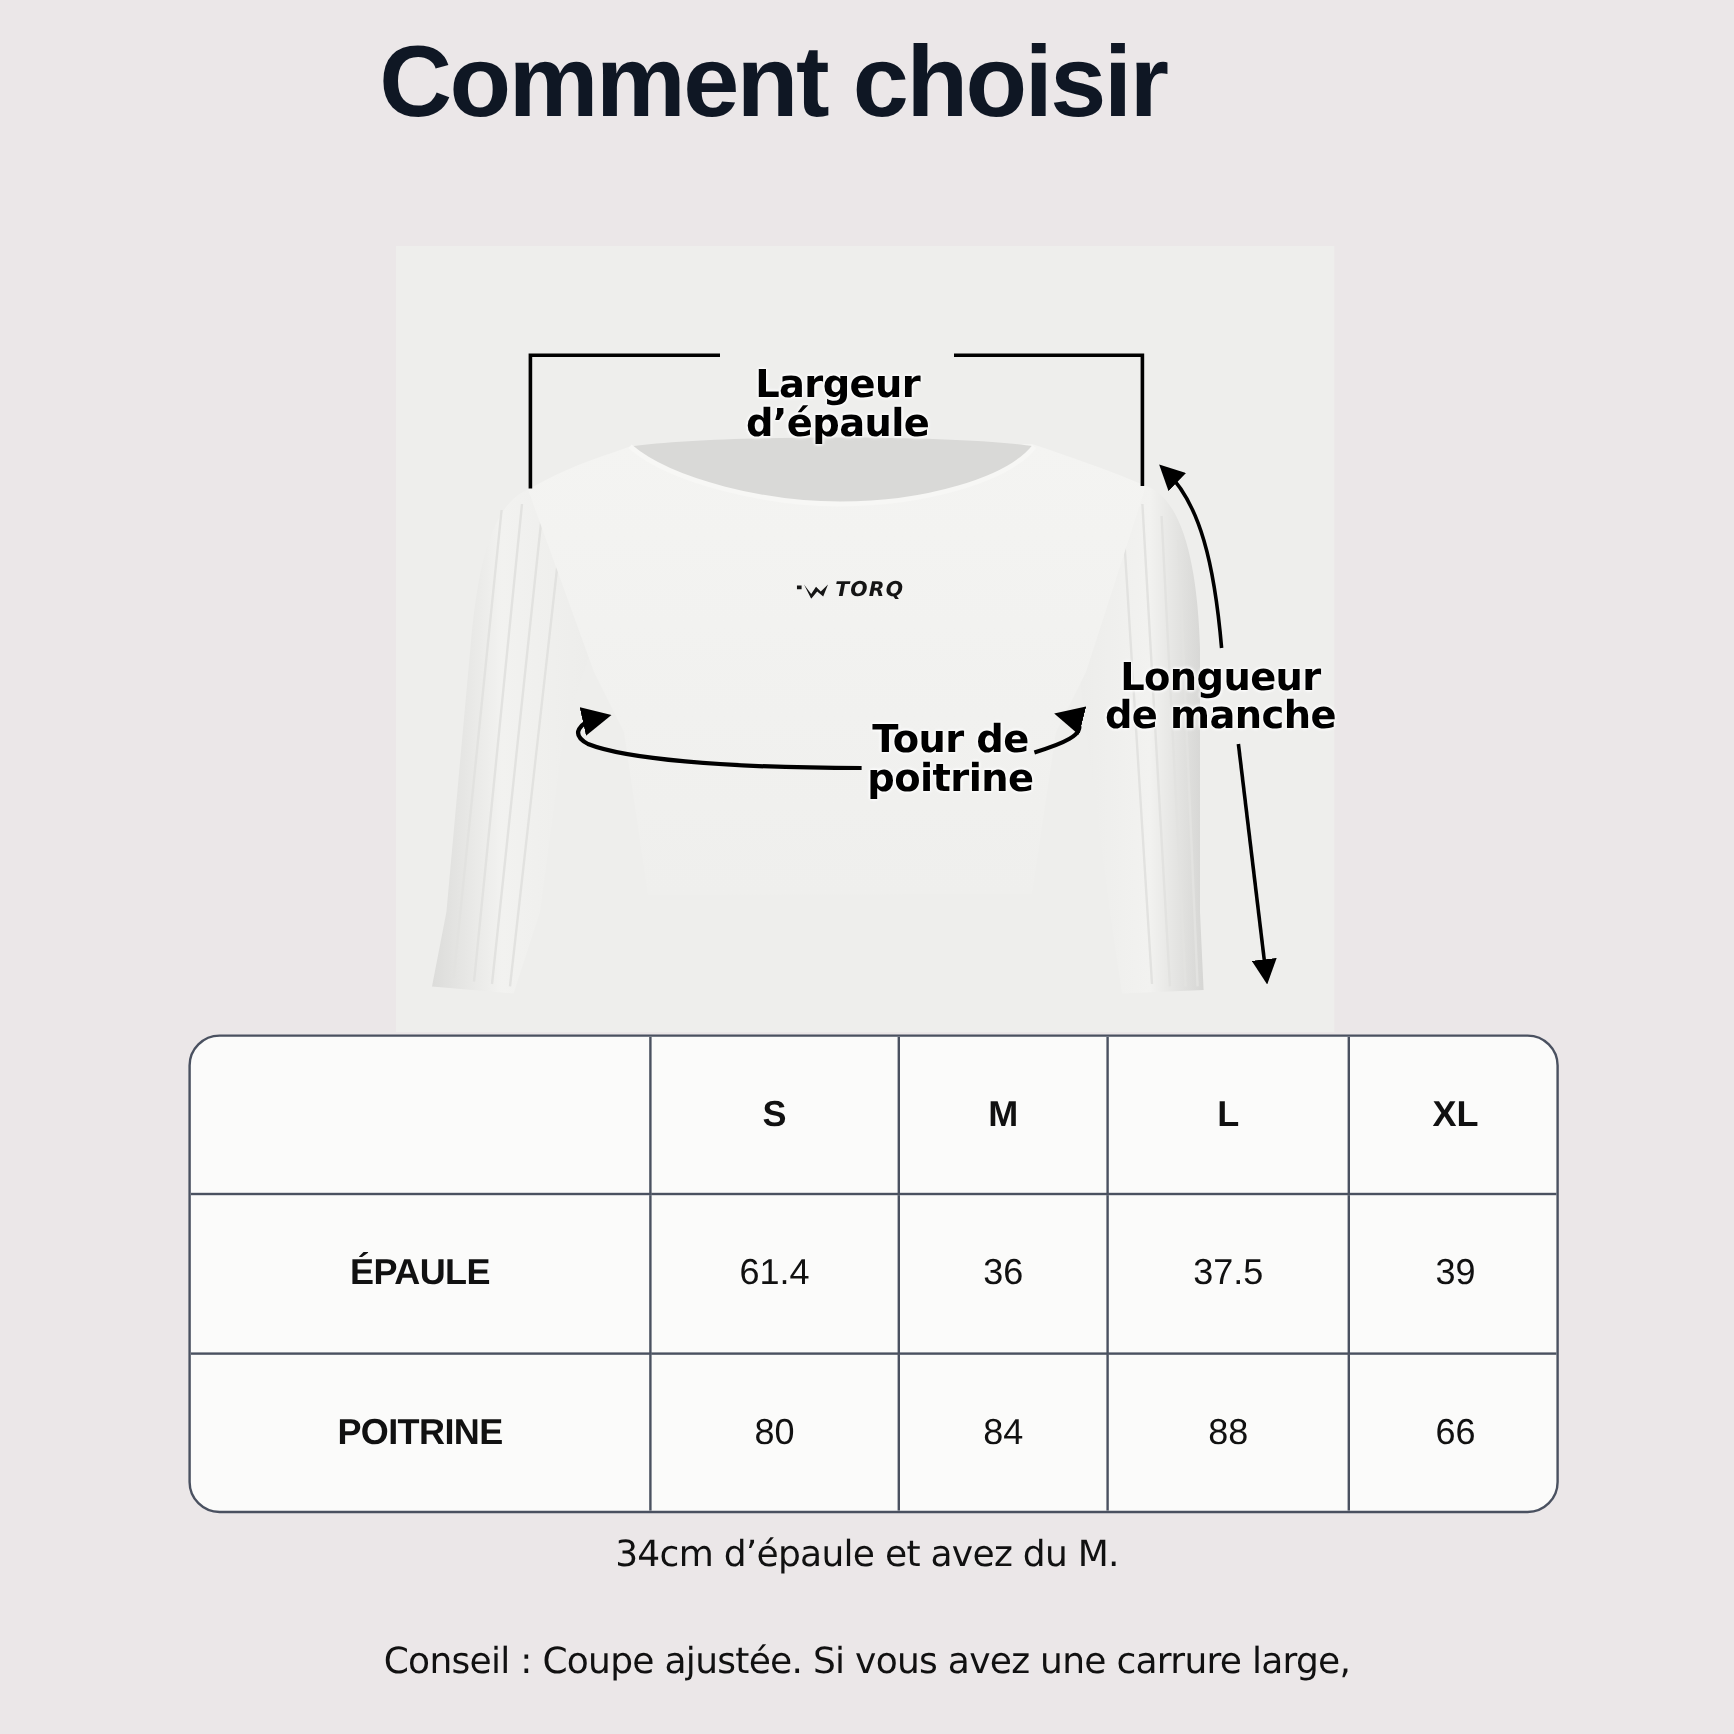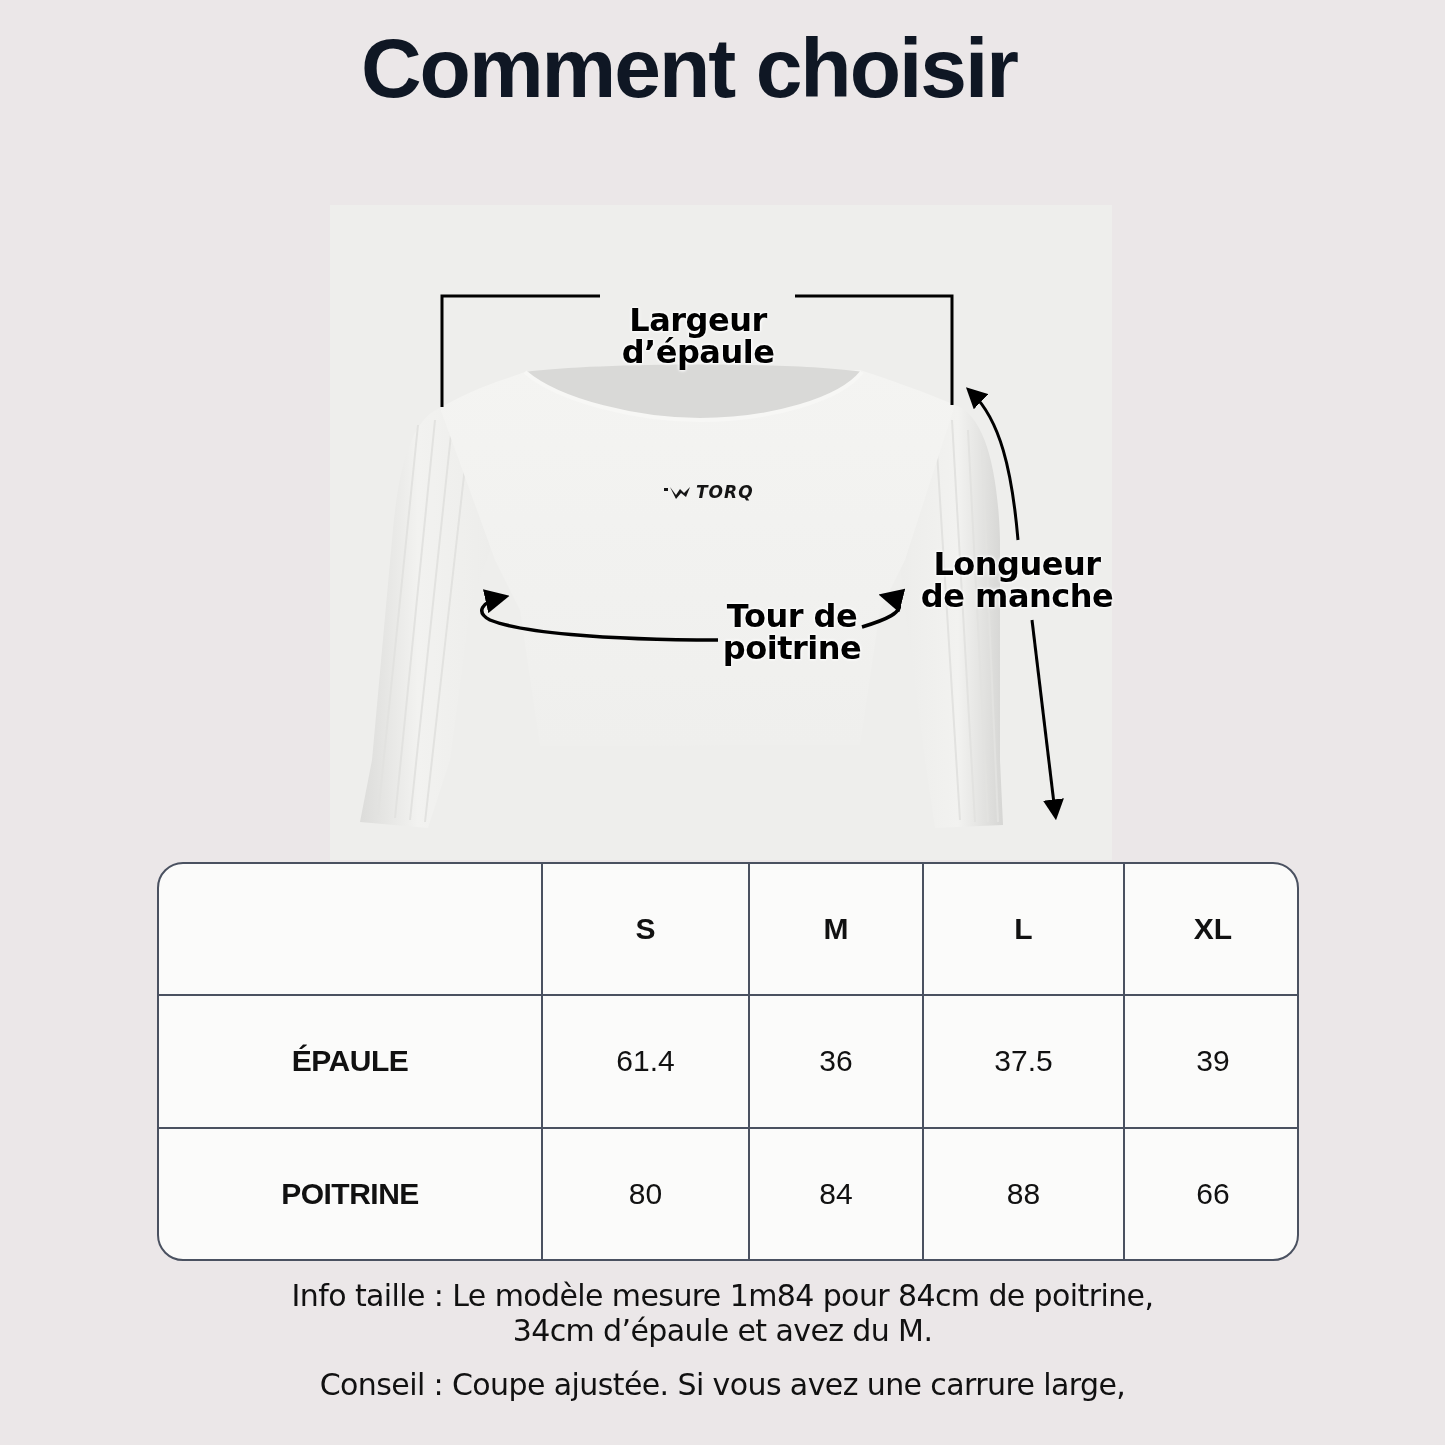--- a/index.html
+++ b/index.html
@@ -12,21 +12,20 @@
   }
   .title {
     position:absolute; left:0; top:18px; width:1288px;
     text-align:center;
     font-family:"Liberation Sans", sans-serif;
     font-weight:700;
     font-size:84px;
     line-height:100px;
     letter-spacing:-2px;
     color:#0f1724;
-    padding-left:45px;
   }
   .photo {
     position:absolute; left:330px; top:205px; width:782px; height:655px;
     background:#eeeeec;
   }
   svg.garment { position:absolute; left:0; top:0; }
   .label {
     position:absolute;
     font-family:"DejaVu Sans", sans-serif;
     font-weight:700;
@@ -203,18 +202,17 @@
       <td class="val">80</td>
       <td class="val">84</td>
       <td class="val">88</td>
       <td class="val">66</td>
     </tr>
   </tbody>
     </table>
 </div>
 
 <div class="note" style="top:1278px;">
-  <div>Info taille : Le modèle mesure 1m84 pour 84cm de poitrine,</div>
   <div>34cm d’épaule et avez du M.</div>
 </div>
 <div class="note" style="top:1367px;">
   <div>Conseil : Coupe ajustée. Si vous avez une carrure large,</div>
 </div>
 
 </body></html>

